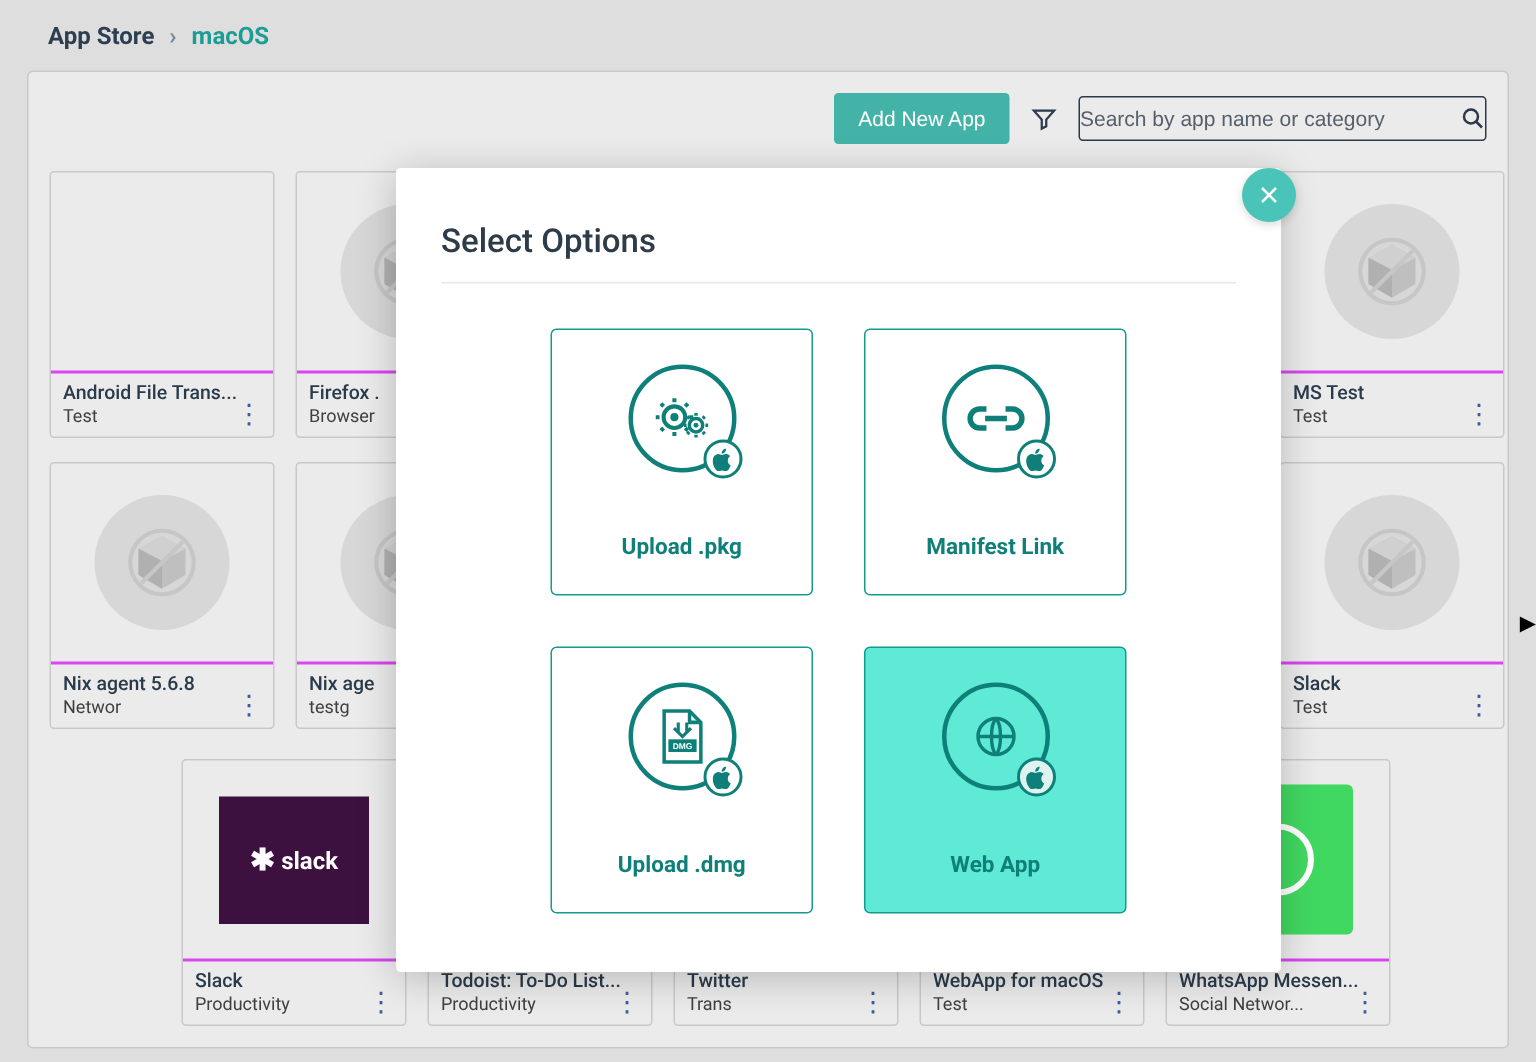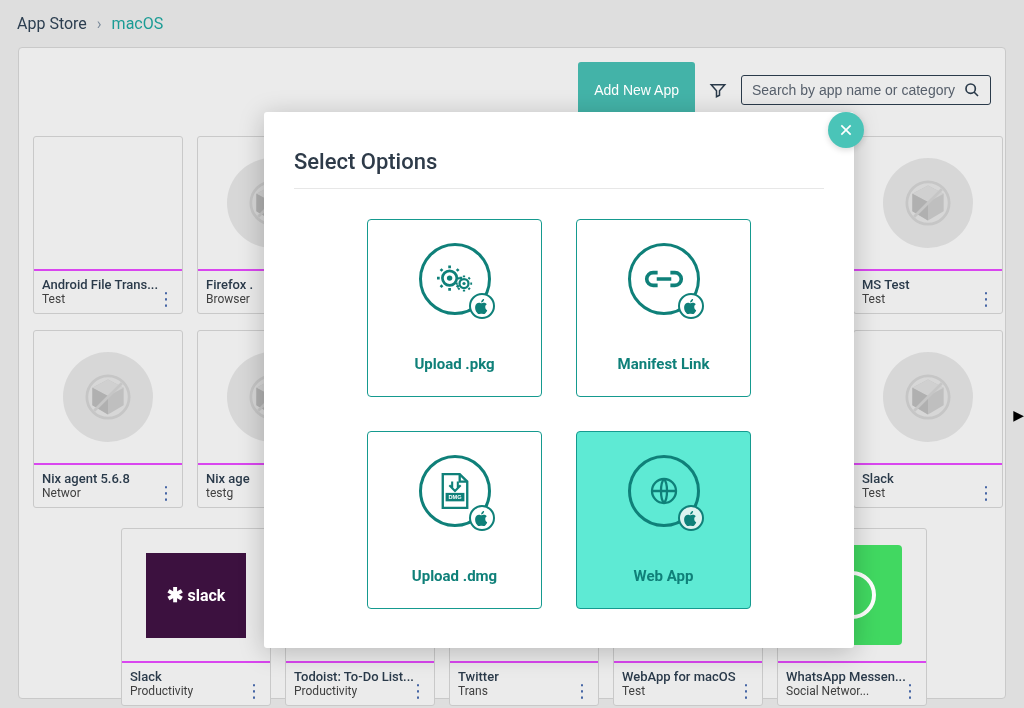--- a/index.html
+++ b/index.html
@@ -6,23 +6,23 @@
     body {
       font-family: -apple-system, BlinkMacSystemFont, "Segoe UI", Roboto, sans-serif;
       background: #dedede;
       width: 1024px;
       height: 708px;
       overflow: hidden;
       position: relative;
       color: #2a3a4a;
     }
     .breadcrumb {
-      padding: 14px 17px;
+      padding: 14px 32px;
       font-size: 16px;
-      font-weight: 400;
+      font-weight: 700;
     }
     .breadcrumb-root { color: #2c3e50; }
     .breadcrumb-sep { color: #7a8a9a; margin: 0 6px; }
     .breadcrumb-current { color: #1b9c95; }
     .panel {
       margin: 0 18px;
       background: #ebebeb;
       border: 1px solid #c9c9c9;
       border-radius: 4px;
       padding: 14px 14px 20px 14px;
@@ -33,37 +33,37 @@
       justify-content: flex-end;
       align-items: center;
       gap: 14px;
       margin-bottom: 18px;
     }
     .btn-primary {
       background: #43b3a8;
       color: #fff;
       border: none;
       border-radius: 3px;
-      padding: 20px 16px;
+      padding: 9px 16px;
       font-size: 14px;
       font-weight: 500;
       cursor: pointer;
     }
     .filter-icon {
       width: 18px; height: 18px;
       display: flex; align-items: center; justify-content: center;
       cursor: pointer;
     }
     .search-box {
       display: flex;
       align-items: center;
       border: 1.5px solid #2a3a4a;
       border-radius: 3px;
-      padding: 6px 10px;
-      width: 250px;
+      padding: 6px 0;
+      width: 272px;
       background: #ebebeb;
     }
     .search-box input {
       border: none;
       outline: none;
       background: transparent;
       font-size: 14px;
       flex: 1;
       color: #2a3a4a;
     }

